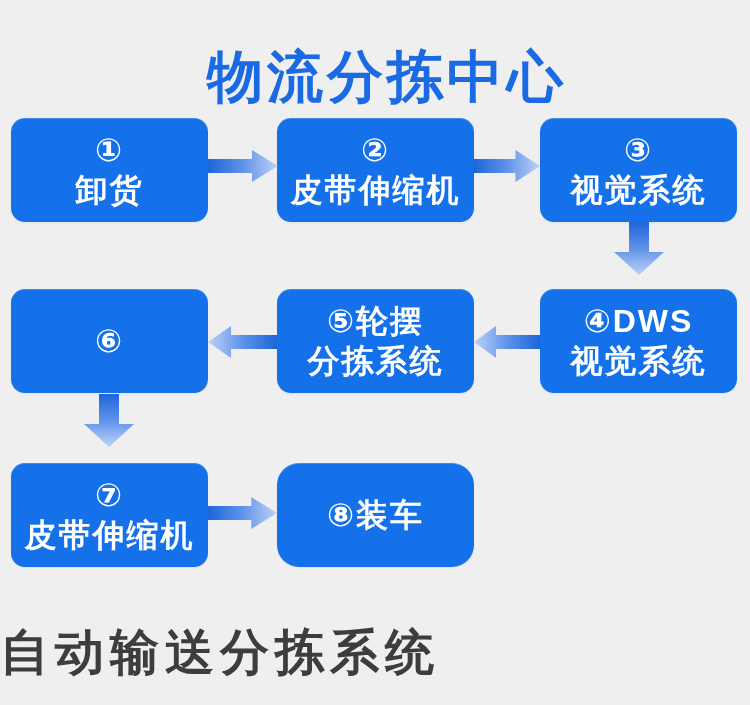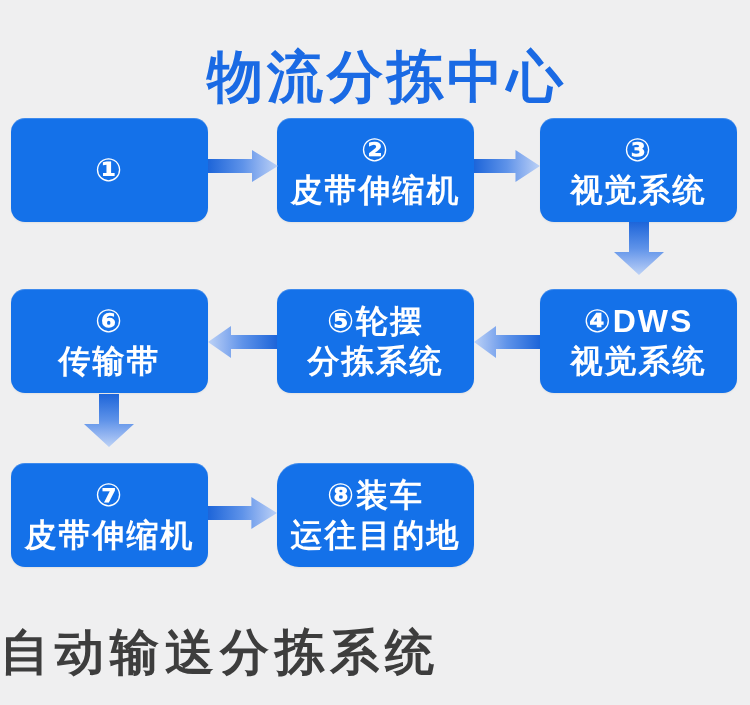--- a/index.html
+++ b/index.html
@@ -78,50 +78,49 @@
 </style>
 </head>
 <body>
 
 <div class="canvas">
 
   <h1 class="top-title">物流分拣中心</h1>
 
   <div class="step p1">
     <span class="l1">①</span>
+    <span class="l2">卸货</span>
   </div>
   <div class="step p2">
     <span class="l1">②</span>
     <span class="l2">皮带伸缩机</span>
   </div>
   <div class="step p3">
     <span class="l1">③</span>
     <span class="l2">视觉系统</span>
   </div>
 
   <div class="step p5">
     <span class="l1">⑤轮摆</span>
     <span class="l2">分拣系统</span>
   </div>
   <div class="step p4">
     <span class="l1">④DWS</span>
     <span class="l2">视觉系统</span>
   </div>
   <div class="step p6">
     <span class="l1">⑥</span>
-    <span class="l2">传输带</span>
   </div>
 
   <div class="step p7">
     <span class="l1">⑦</span>
     <span class="l2">皮带伸缩机</span>
   </div>
   <div class="step p8">
     <span class="l1">⑧装车</span>
-    <span class="l2">运往目的地</span>
   </div>
 
   <svg class="arrow a12" width="70" height="32" viewBox="0 0 70 32" preserveAspectRatio="none">
     <defs>
         <linearGradient id="g12" x1="0" y1="0" x2="1" y2="0">
       <stop offset="0" stop-color="#1d65d9"></stop>
           <stop offset="0.5" stop-color="#5f93e9"></stop>
       <stop offset="0.75" stop-color="#8fb2f0"></stop>
           <stop offset="1" stop-color="#bdd2f6"></stop>
     </linearGradient>

